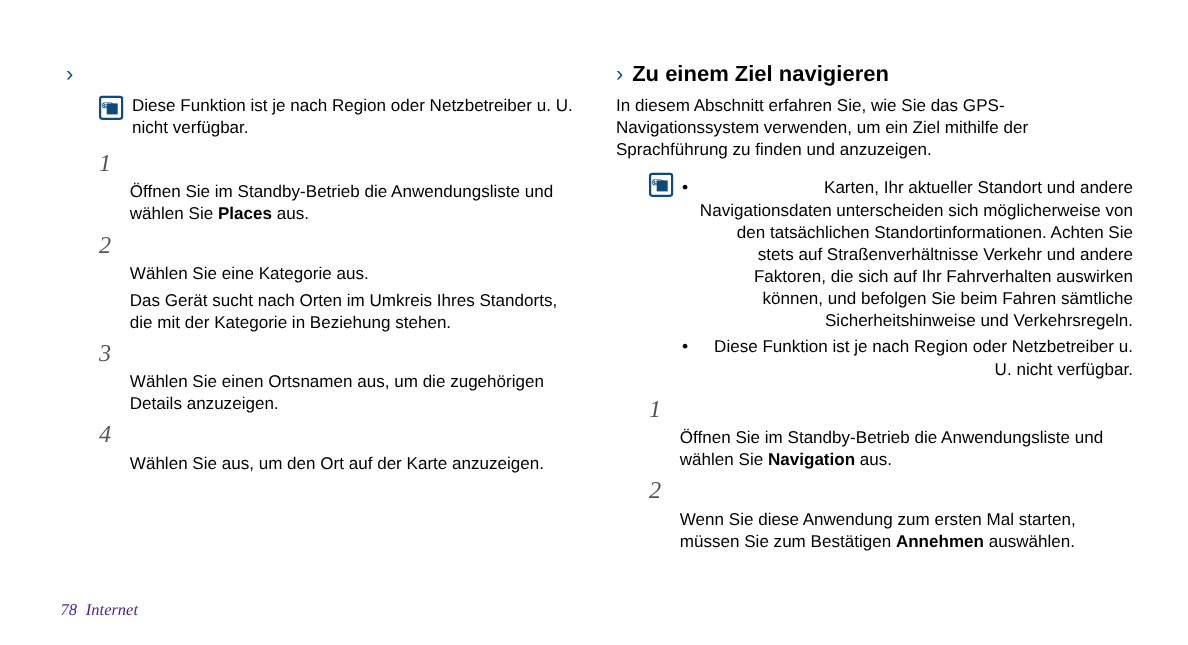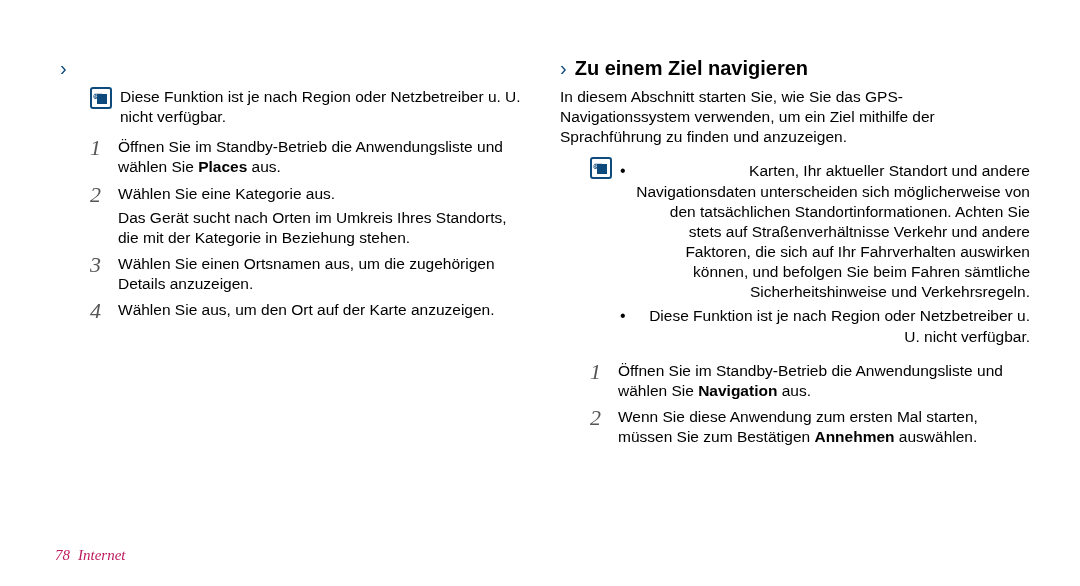--- a/index.html
+++ b/index.html
@@ -85,20 +85,21 @@
   .step-num {
     font-style: italic;
     font-family: Georgia, "Times New Roman", serif;
     font-size: 22px;
     line-height: 1;
     color: #555;
     min-width: 18px;
   }
   .step-body {
     flex: 1;
+    margin-top: 28px;
   }
   .sub {
     margin-top: 4px;
   }
   .intro {
     margin: 6px 0 10px 0;
   }
   ul.bullets {
     list-style: none;
     margin: 0 0 0 60px;
@@ -126,21 +127,21 @@
   .footer {
     position: absolute;
     left: 55px;
     bottom: 22px;
     display: flex;
     align-items: center;
     gap: 8px;
     font-style: italic;
     font-family: Georgia, "Times New Roman", serif;
     font-size: 15px;
-    color: #be185d;
+    color: #4c1d95;
   }
   .page-num {
     font-style: italic;
   }
   b { font-weight: 700; }
 </style>
 </head>
 <body>
 
 <div class="page">
@@ -181,21 +182,21 @@
       </li>
     </ol>
   </div>
 
   <div class="col">
     <div class="section-head">
       <span class="chev">›</span>
       <h3>Zu einem Ziel navigieren</h3>
     </div>
 
-    <div class="intro">In diesem Abschnitt starten Sie, wie Sie das GPS-Navigationssystem verwenden, um ein Ziel mithilfe der Sprachführung zu finden und anzuzeigen.</div>
+    <div class="intro">In diesem Abschnitt erfahren Sie, wie Sie das GPS-Navigationssystem verwenden, um ein Ziel mithilfe der Sprachführung zu finden und anzuzeigen.</div>
 
     <div class="note2">
       <span class="note-icon"></span>
       <ul class="bullets" style="margin-left:0;">
         <li>Karten, Ihr aktueller Standort und andere Navigationsdaten unterscheiden sich möglicherweise von den tatsächlichen Standortinformationen. Achten Sie stets auf Straßenverhältnisse Verkehr und andere Faktoren, die sich auf Ihr Fahrverhalten auswirken können, und befolgen Sie beim Fahren sämtliche Sicherheitshinweise und Verkehrsregeln.</li>
         <li>Diese Funktion ist je nach Region oder Netzbetreiber u. U. nicht verfügbar.</li>
       </ul>
     </div>
 
     <ol class="steps">

